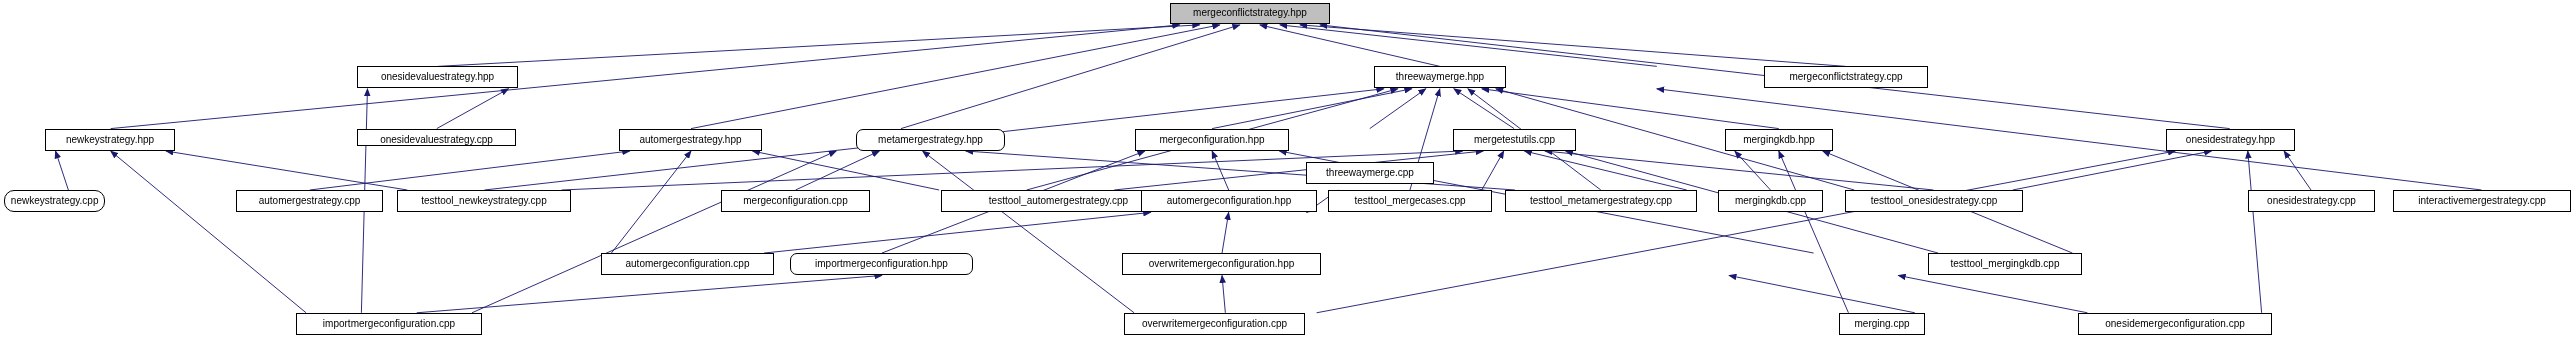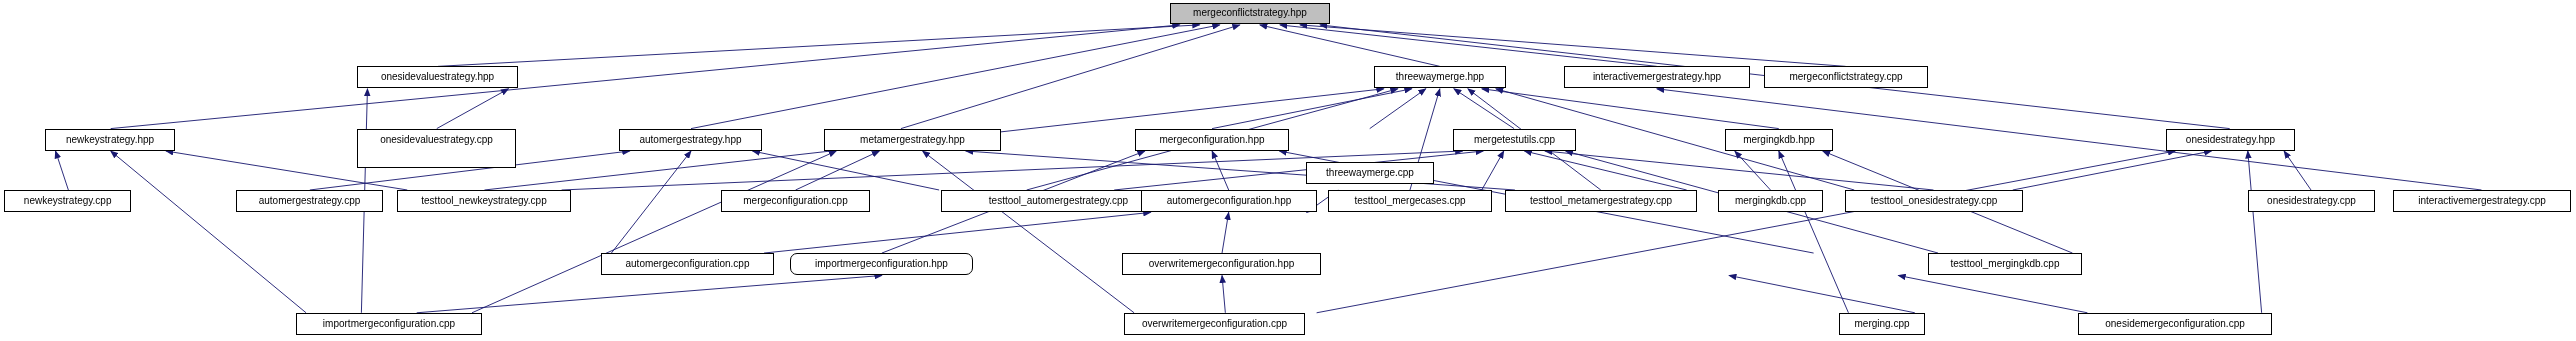--- a/index.html
+++ b/index.html
@@ -92,32 +92,31 @@
       <line x1="1342" y1="229" x2="1786.8" y2="182" stroke="#191970" stroke-width="1.1" marker-end="url(#arr)"></line>
       <line x1="1785" y1="229" x2="1811.6" y2="182" stroke="#191970" stroke-width="1.1" marker-end="url(#arr)"></line>
       <line x1="2032" y1="229" x2="1836.4" y2="182" stroke="#191970" stroke-width="1.1" marker-end="url(#arr)"></line>
       <line x1="676" y1="229" x2="1762" y2="182" stroke="#191970" stroke-width="1.1" marker-end="url(#arr)"></line>
       <line x1="2329.5" y1="229" x2="1861.2" y2="182" stroke="#191970" stroke-width="1.1" marker-end="url(#arr)"></line>
       <line x1="2335" y1="305" x2="1886" y2="182" stroke="#191970" stroke-width="1.1" marker-end="url(#arr)"></line>
     </svg>
 <div class="node hl" style="left: 1170px; top: 2.5px; width: 160px; height: 21.6px;">mergeconflictstrategy.hpp</div>
     <div class="node" style="left: 357px; top: 66px; width: 161px; height: 21.6px;">onesidevaluestrategy.hpp</div>
     <div class="node" style="left: 1374px; top: 66px; width: 132px; height: 21.6px;">threewaymerge.hpp</div>
-    <div class="node" style="left: 1564px; top: 66px; width: 186px; height: 21.6px;">interactivemergestrategy.hpp</div>
     <div class="node" style="left: 1764px; top: 66px; width: 164px; height: 21.6px;">mergeconflictstrategy.cpp</div>
     <div class="node" style="left: 45px; top: 129px; width: 130px; height: 21.6px;">newkeystrategy.hpp</div>
-    <div class="node" style="left: 357px; top: 129px; width: 159px; height: 39px; text-align: center;">onesidevaluestrategy.cpp</div>
+    <div class="node" style="left: 357px; top: 129px; width: 159px; height: 17px; text-align: center;">onesidevaluestrategy.cpp</div>
     <div class="node" style="left: 619px; top: 129px; width: 143px; height: 21.6px;">automergestrategy.hpp</div>
-    <div class="node" style="left: 824px; top: 129px; width: 177px; height: 21.6px;">metamergestrategy.hpp</div>
+    <div class="node" style="left: 856px; top: 129px; width: 149px; height: 21.6px; border-radius: 7px;">metamergestrategy.hpp</div>
     <div class="node" style="left: 1135px; top: 129px; width: 154px; height: 21.6px;">mergeconfiguration.hpp</div>
     <div class="node" style="left: 1306px; top: 129px; width: 128px; height: 21.6px; margin-top: 33px;">threewaymerge.cpp</div>
     <div class="node" style="left: 1453px; top: 129px; width: 123px; height: 21.6px;">mergetestutils.cpp</div>
     <div class="node" style="left: 1725px; top: 129px; width: 108px; height: 21.6px;">mergingkdb.hpp</div>
     <div class="node" style="left: 2166px; top: 129px; width: 129px; height: 21.6px;">onesidestrategy.hpp</div>
-    <div class="node" style="left: 4.2px; top: 190px; width: 127px; height: 21.6px;">newkeystrategy.cpp</div>
+    <div class="node" style="left: 4.2px; top: 190px; width: 101px; height: 21.6px; border-radius: 10px;">newkeystrategy.cpp</div>
     <div class="node" style="left: 236px; top: 190px; width: 147px; height: 21.6px;">automergestrategy.cpp</div>
     <div class="node" style="left: 397px; top: 190px; width: 174px; height: 21.6px;">testtool_newkeystrategy.cpp</div>
     <div class="node" style="left: 721px; top: 190px; width: 149px; height: 21.6px;">mergeconfiguration.cpp</div>
     <div class="node" style="left: 929px; top: 190px; width: 235px; height: 21.6px; margin-left: 12px;">testtool_automergestrategy.cpp</div>
     <div class="node" style="left: 1141px; top: 190px; width: 176px; height: 21.6px;">automergeconfiguration.hpp</div>
     <div class="node" style="left: 1328px; top: 190px; width: 164px; height: 21.6px;">testtool_mergecases.cpp</div>
     <div class="node" style="left: 1505px; top: 190px; width: 192px; height: 21.6px;">testtool_metamergestrategy.cpp</div>
     <div class="node" style="left: 1718px; top: 190px; width: 105px; height: 21.6px;">mergingkdb.cpp</div>
     <div class="node" style="left: 1845px; top: 190px; width: 178px; height: 21.6px;">testtool_onesidestrategy.cpp</div>
     <div class="node" style="left: 2248px; top: 190px; width: 127px; height: 21.6px;">onesidestrategy.cpp</div>

